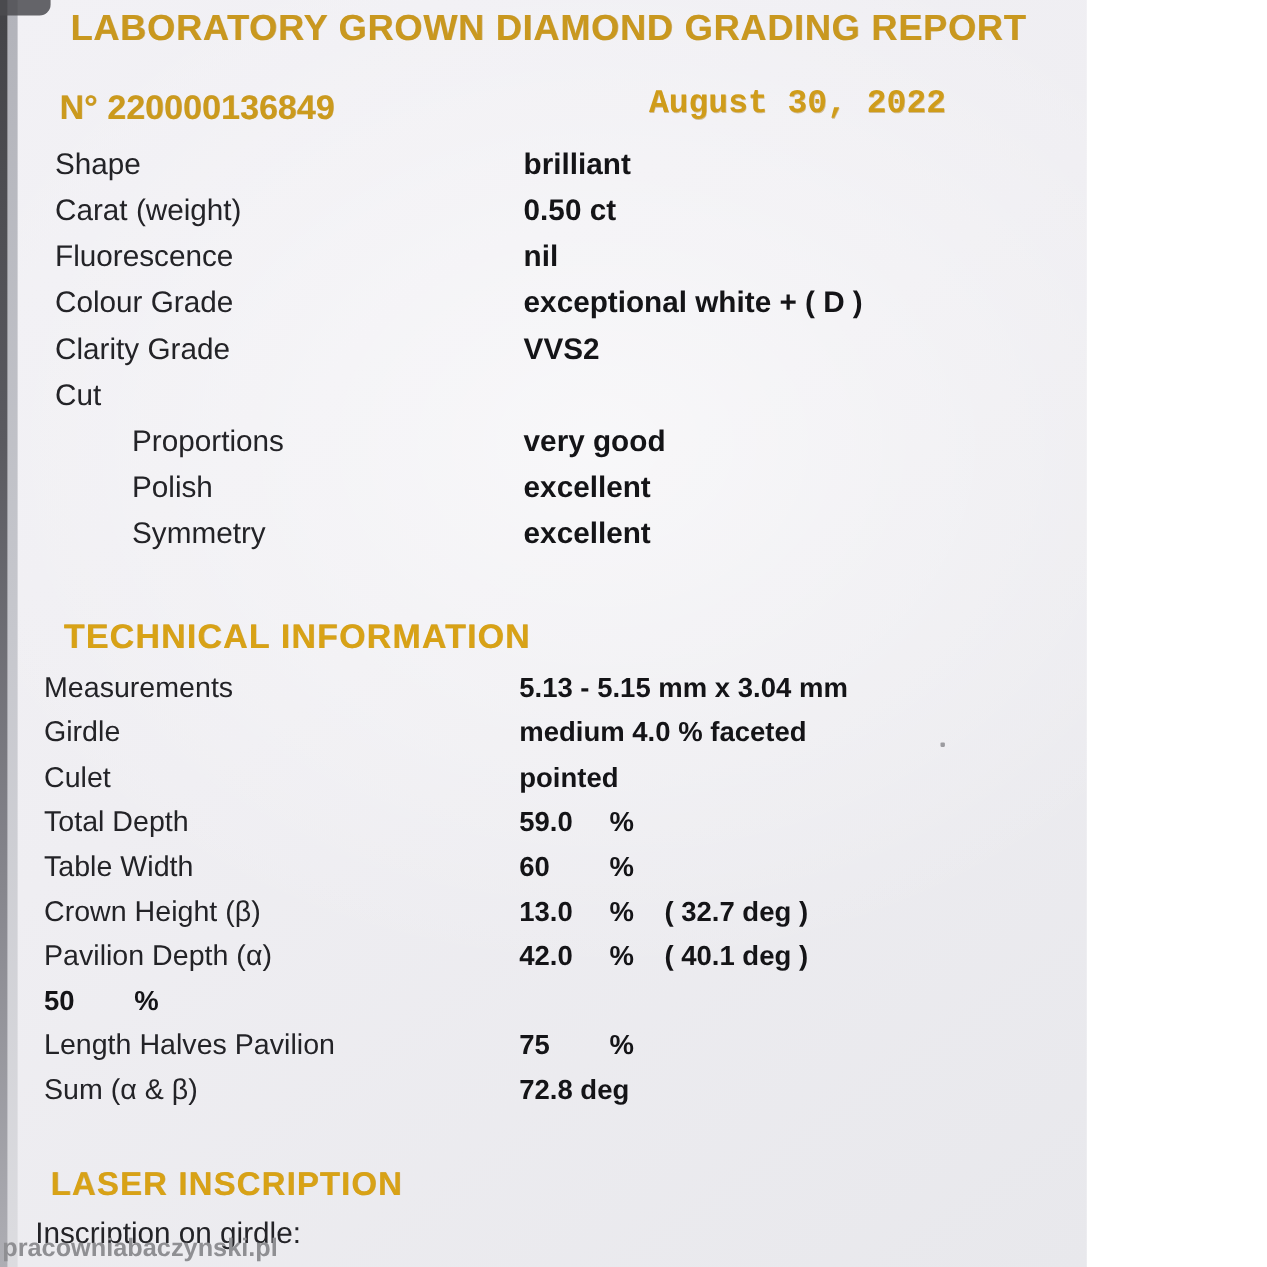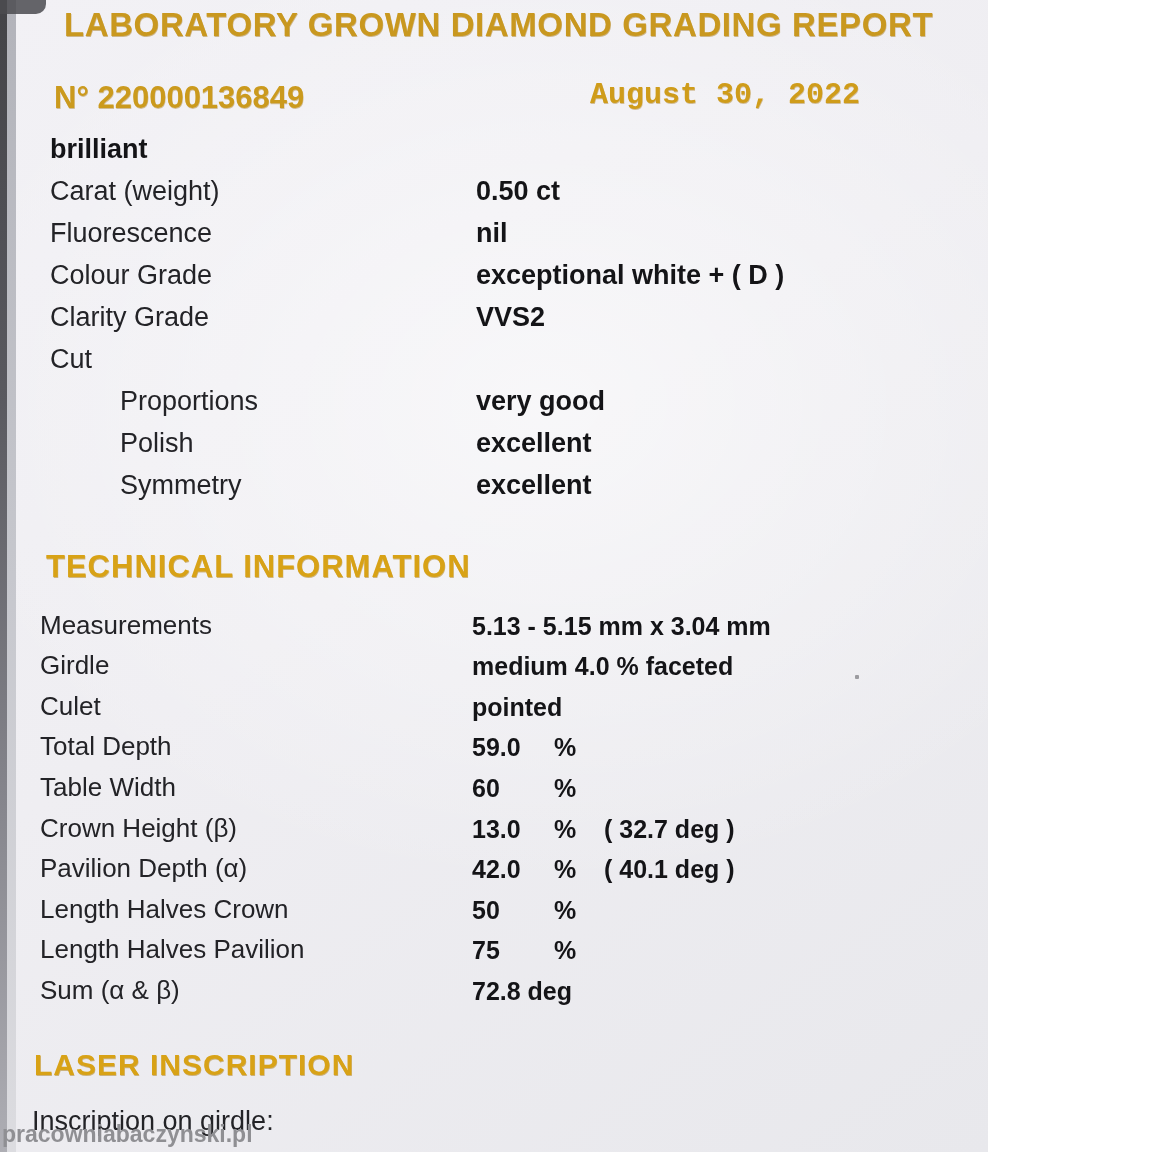--- a/index.html
+++ b/index.html
@@ -61,21 +61,21 @@
   }
   .g-row { display: flex; align-items: flex-start; height: 42px; }
   .g-label {
     flex: 0 0 426px; font-size: 27px; font-weight: 500; color: #232327;
   }
   .g-row.indent .g-label { flex-basis: 356px; }
   .g-row.indent { padding-left: 70px; }
   .g-value { font-size: 27px; font-weight: 700; color: #141417; }
 
   .section-heading {
-    position: absolute; margin: 0;
+    position: absolute; margin: 12px;
     font-weight: 700; color: #d8a216; letter-spacing: 1px;
     text-shadow: 0.5px 0.5px 0.5px rgba(170,120,10,0.5);
     white-space: nowrap;
   }
   .tech-heading { left: 46px; top: 549px; font-size: 31px; }
   .laser-heading { left: 34px; top: 1048px; font-size: 30px; }
 
   .tech-rows {
     position: absolute; left: 40px; top: 600px; right: 30px;
   }
@@ -110,20 +110,21 @@
   <h1 class="title">LABORATORY GROWN DIAMOND GRADING REPORT</h1>
 
   <div class="report-no">
     <span>N°</span>
     <span>220000136849</span>
   </div>
   <div class="report-date">August 30, 2022</div>
 
   <div class="grading-rows">
     <div class="g-row">
+      <span class="g-label">Shape</span>
       <span class="g-value">brilliant</span>
     </div>
     <div class="g-row">
       <span class="g-label">Carat (weight)</span>
       <span class="g-value">0.50 ct</span>
     </div>
     <div class="g-row">
       <span class="g-label">Fluorescence</span>
       <span class="g-value">nil</span>
     </div>
@@ -184,21 +185,20 @@
       <span class="t-unit">%</span>
       <span class="t-extra">( 32.7 deg )</span>
     </div>
     <div class="t-row">
       <span class="t-label">Pavilion Depth (α)</span>
       <span class="t-val">42.0</span>
       <span class="t-unit">%</span>
       <span class="t-extra">( 40.1 deg )</span>
     </div>
     <div class="t-row">
-      <span class="t-label">Length Halves Crown</span>
       <span class="t-val">50</span>
       <span class="t-unit">%</span>
     </div>
     <div class="t-row">
       <span class="t-label">Length Halves Pavilion</span>
       <span class="t-val">75</span>
       <span class="t-unit">%</span>
     </div>
     <div class="t-row">
       <span class="t-label">Sum (α &amp; β)</span>

